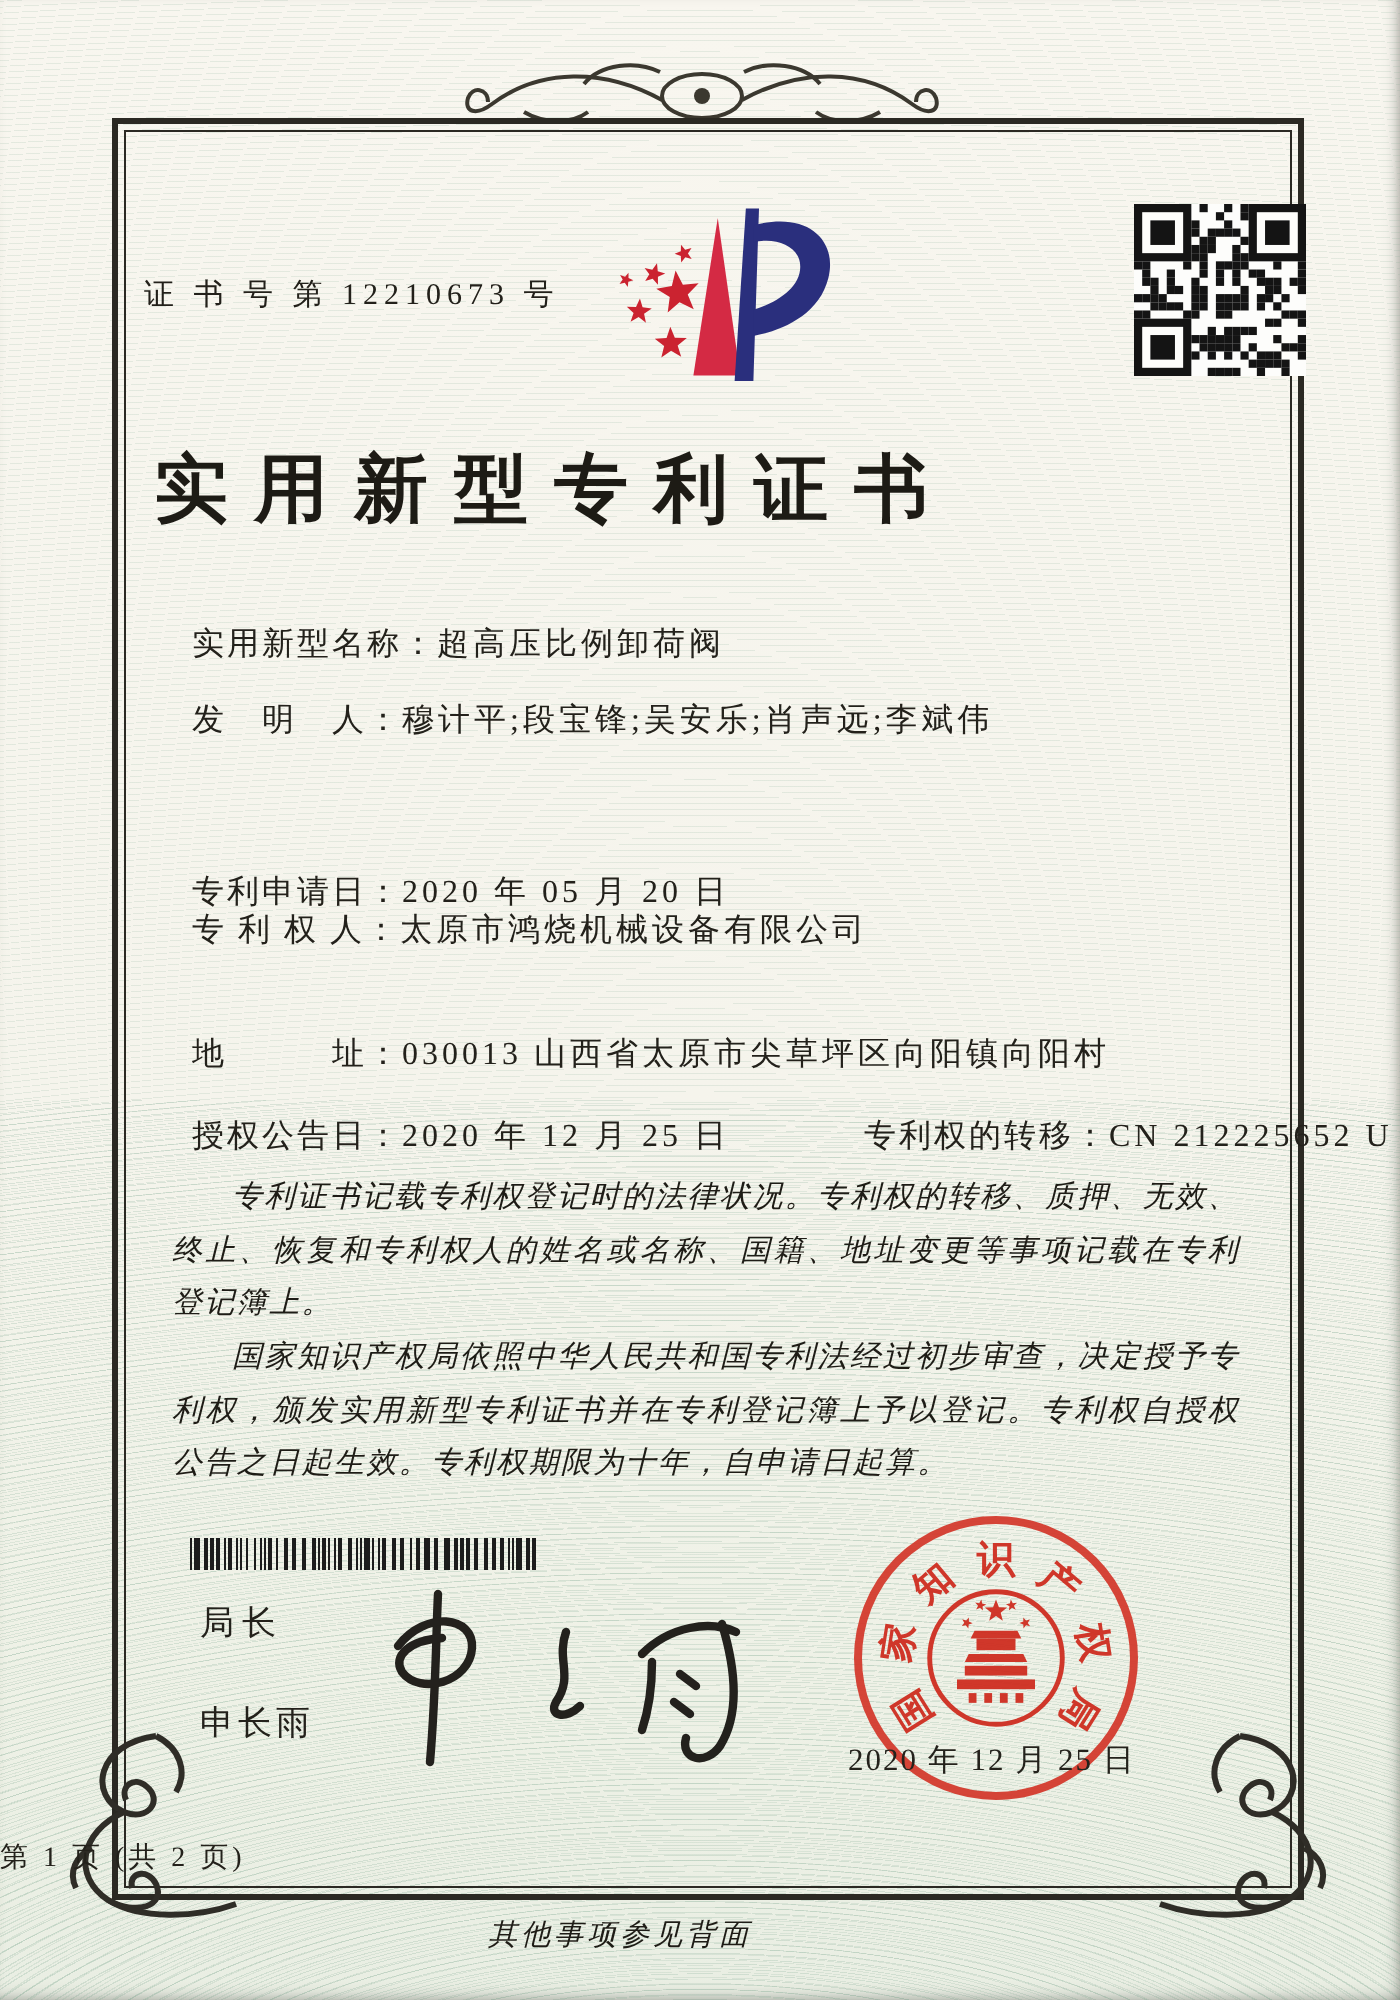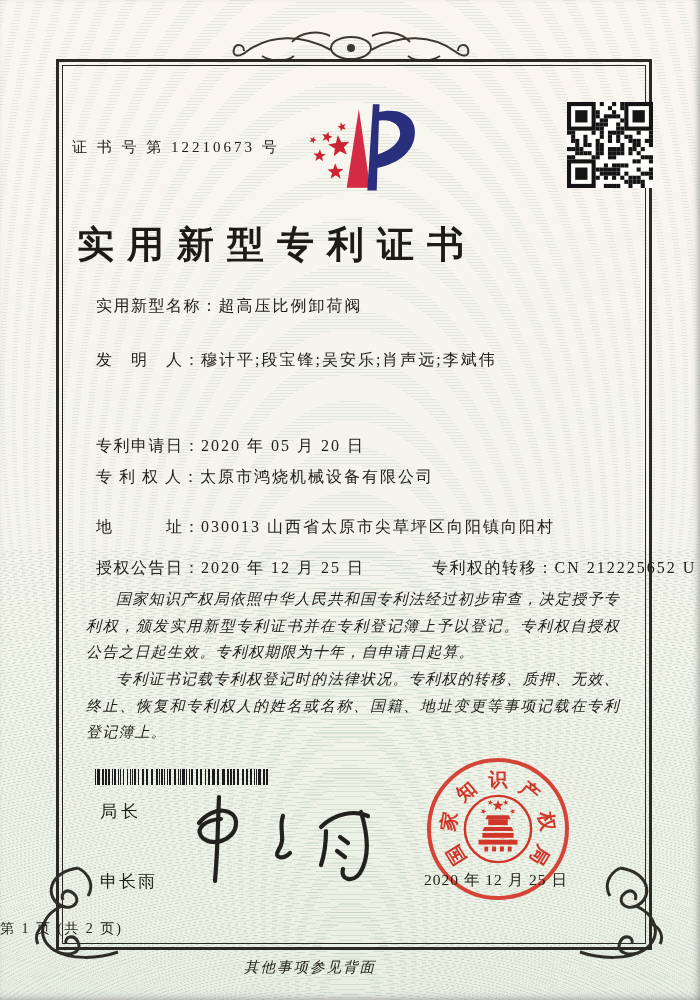--- a/index.html
+++ b/index.html
@@ -18,28 +18,28 @@
         border:3px solid #2b2923;box-sizing:border-box;}
   .frame::before{content:"";position:absolute;inset:3px;border:1px solid #2b2923;}
   .cert-no{position:absolute;left:72px;top:102px;font-size:15px;letter-spacing:3px;color:#22201a;margin-top:36px;}
   .logo{position:absolute;left:282px;top:96px;width:150px;height:114px;}
   .qr{position:absolute;left:567px;top:102px;width:86px;height:86px;}
   .title{position:absolute;left:0;width:554px;top:220px;text-align:center;
         font-size:37px;font-weight:bold;letter-spacing:13px;color:#1d1b15;}
   .field-row{position:absolute;left:96px;font-size:16px;color:#23211b;letter-spacing:1.5px;white-space:nowrap;}
   .field-row .lbl{letter-spacing:1.5px;}
   .field-row .val{letter-spacing:2px;}
-  .r1{top:296px}.r2{top:350px}.r3{top:394px}.r4{top:436px}.r5{top:467px}.r6{top:517px}.r7{top:558px}
+  .r1{top:312px}.r2{top:350px}.r3{top:394px}.r4{top:436px}.r5{top:455px}.r6{top:517px}.r7{top:558px}
   .grant-right{position:absolute;left:336px;top:0;}
   .paras{position:absolute;left:86px;top:586px;width:534px;font-size:15px;
         font-style:italic;line-height:1.78;letter-spacing:1.2px;color:#1e1c16;text-align:justify;}
   .paras p{margin:0;text-indent:2em;}
   .barcode{position:absolute;left:95px;top:769px;width:176px;height:16px;}
   .issuer-title{position:absolute;left:100px;top:800px;font-size:17px;letter-spacing:4px;color:#23211b;}
-  .issuer-name{position:absolute;left:100px;top:850px;font-size:17px;letter-spacing:2px;color:#23211b;margin-top:20px;}
+  .issuer-name{position:absolute;left:100px;top:850px;font-size:17px;letter-spacing:2px;color:#23211b;}
   .signature{position:absolute;left:185px;top:790px;width:190px;height:102px;}
   .seal{position:absolute;left:427px;top:758px;width:142px;height:142px;z-index:2;}
   .seal-ring{position:absolute;inset:0;border:4px solid rgba(210,53,40,.92);border-radius:50%;
         box-sizing:border-box;}
   .seal-char{position:absolute;left:50%;top:50%;font-size:19px;font-weight:bold;color:rgba(206,44,32,.95);
         transform-origin:0 0;}
   .seal-emblem{position:absolute;left:50%;top:50%;transform:translate(-50%,-50%);width:78px;height:78px;}
   .seal-date{position:absolute;left:424px;top:870px;width:160px;font-size:15.5px;
         letter-spacing:1px;color:#24221c;z-index:3;}
   .footer-page{position:absolute;left:0;width:700px;top:920px;text-align:left;
@@ -259,22 +259,22 @@
     <span class="lbl">地　　　址：</span><span class="val">030013 山西省太原市尖草坪区向阳镇向阳村</span>
   </div>
   <div class="field-row r7">
     <span class="lbl">授权公告日：</span><span class="val">2020 年 12 月 25 日</span>
     <span class="grant-right">
       <span class="lbl">专利权的转移：</span><span class="val">CN 212225652 U</span>
     </span>
   </div>
 
   <div class="paras">
+    <p>专利证书记载专利权登记时的法律状况。专利权的转移、质押、无效、终止、恢复和专利权人的姓名或名称、国籍、地址变更等事项记载在专利登记簿上。</p>
     <p>国家知识产权局依照中华人民共和国专利法经过初步审查，决定授予专利权，颁发实用新型专利证书并在专利登记簿上予以登记。专利权自授权公告之日起生效。专利权期限为十年，自申请日起算。</p>
-    <p>专利证书记载专利权登记时的法律状况。专利权的转移、质押、无效、终止、恢复和专利权人的姓名或名称、国籍、地址变更等事项记载在专利登记簿上。</p>
   </div>
 
   <svg class="barcode" viewBox="0 0 176 16" preserveAspectRatio="none">
     <g id="barcode-bars" fill="#1c1c1c">
         <rect x="0" y="0" width="1" height="16"></rect>
         <rect x="2" y="0" width="3" height="16"></rect>
         <rect x="7" y="0" width="2" height="16"></rect>
         <rect x="10" y="0" width="2" height="16"></rect>
         <rect x="13" y="0" width="2" height="16"></rect>
         <rect x="17" y="0" width="1" height="16"></rect>

